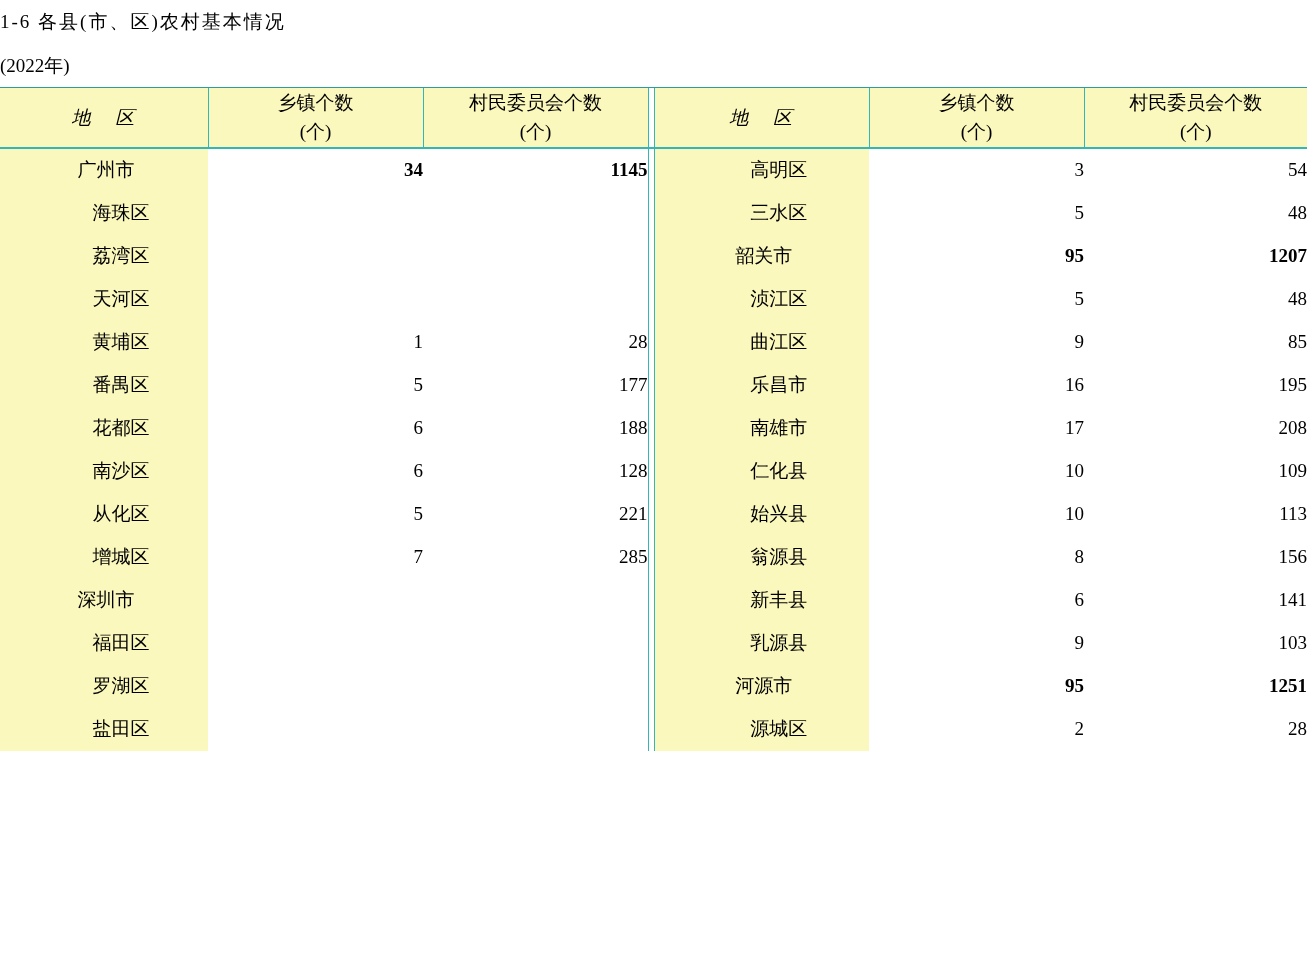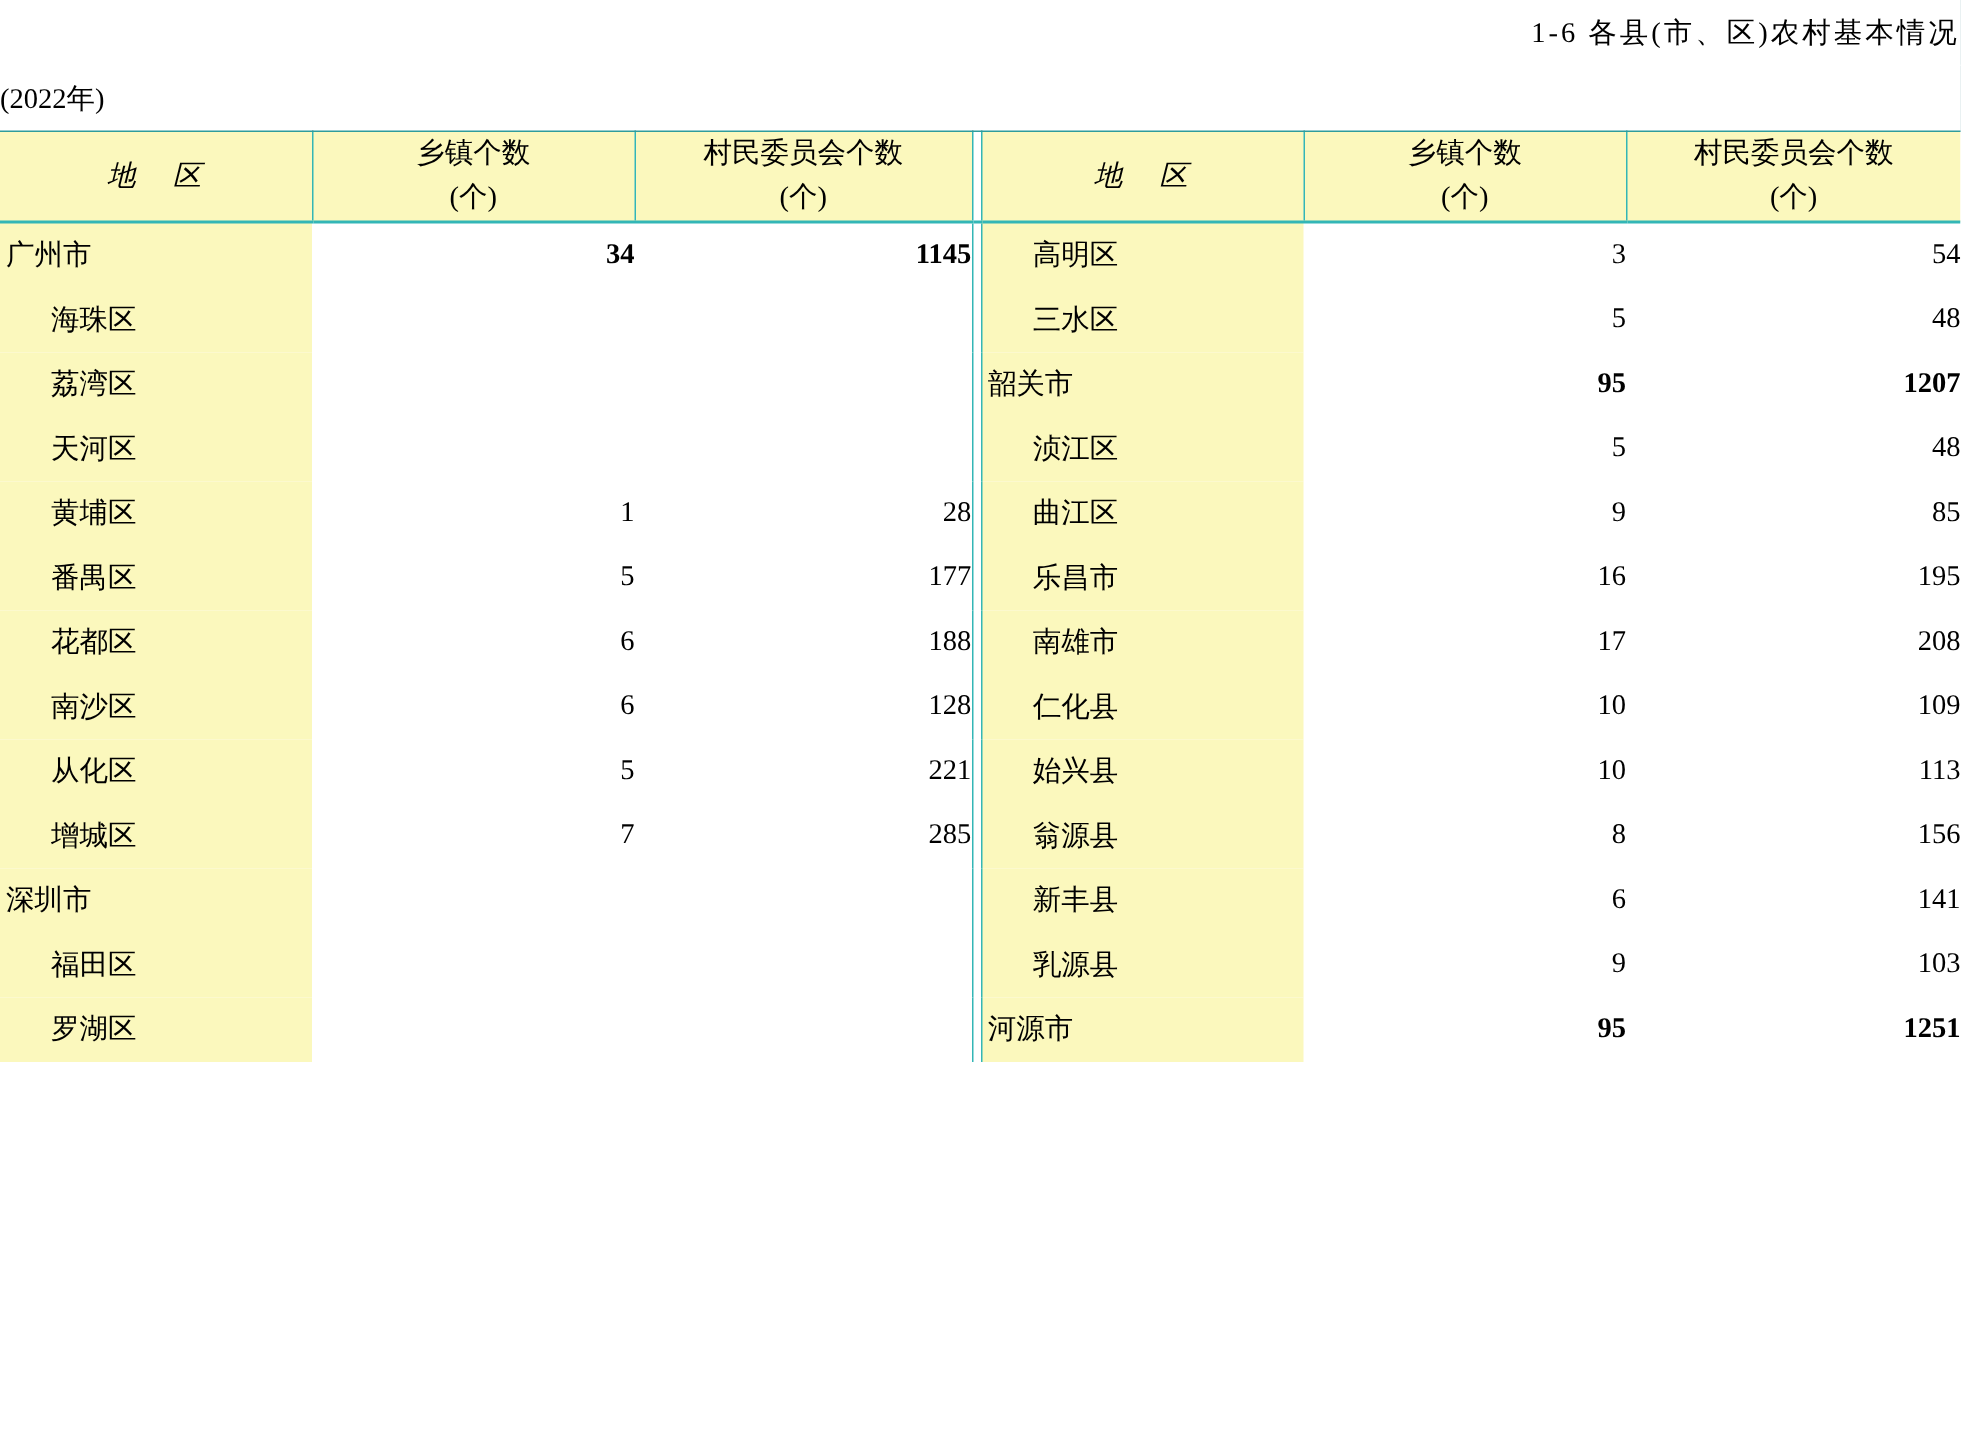--- a/index.html
+++ b/index.html
@@ -28,21 +28,21 @@
     padding: 0;
     vertical-align: middle;
     font-size: 19px;
     height: 43px;
   }
   
   .title-row td {
     height: 88px;
   }
   .title-cell {
-    text-align: right;
+    text-align: left;
     font-size: 37px;
     letter-spacing: 2px;
     font-weight: 400;
     border-right: 1px solid #a9c6c9;
     border-bottom: 1px solid #ffffff;
   }
   .subtitle-row td {
     height: 44px;
   }
   .subtitle-cell {
@@ -74,20 +74,21 @@
   .hdr .unit {
     display: block;
     font-size: 19px;
   }
   
   .nm {
     background: #fbf8bd;
     padding-left: 8px;
     white-space: nowrap;
     font-size: 20px;
+    text-align: center;
   }
   .nm.lvl1 {
     padding-left: 4px;
   }
   .nm.lvl2 {
     padding-left: 34px;
   }
   .num {
     text-align: right;
     padding-right: 10px;
@@ -265,16 +266,25 @@
         </tr>
         <tr>
           <td class="nm lvl2">罗湖区</td>
           <td class="num"></td>
           <td class="num left-block-end"></td>
           <td class="colgap"></td>
           <td class="nm vsep-l lvl1">河源市</td>
           <td class="num b">95</td>
           <td class="num b">1251</td>
         </tr>
+        <tr>
+          <td class="nm lvl2">盐田区</td>
+          <td class="num"></td>
+          <td class="num left-block-end"></td>
+          <td class="colgap"></td>
+          <td class="nm vsep-l lvl2">源城区</td>
+          <td class="num">2</td>
+          <td class="num">28</td>
+        </tr>
       </tbody>
   </table>
 
 </div>
 
 </body></html>

